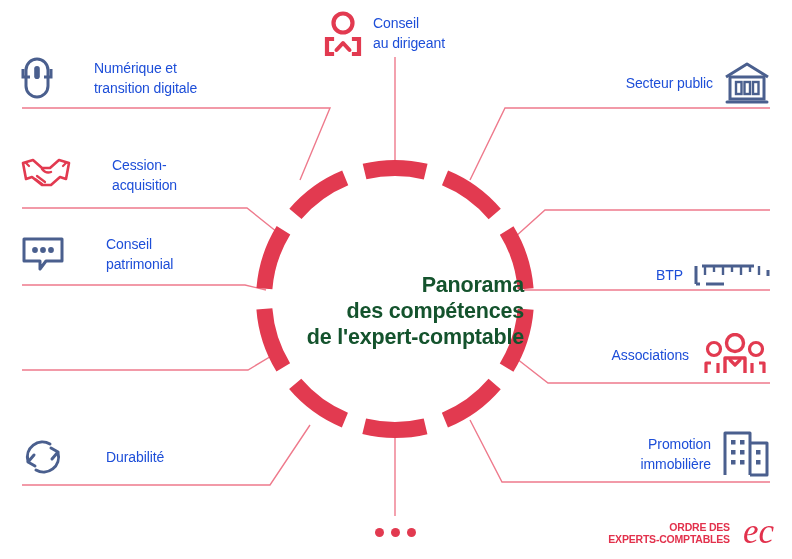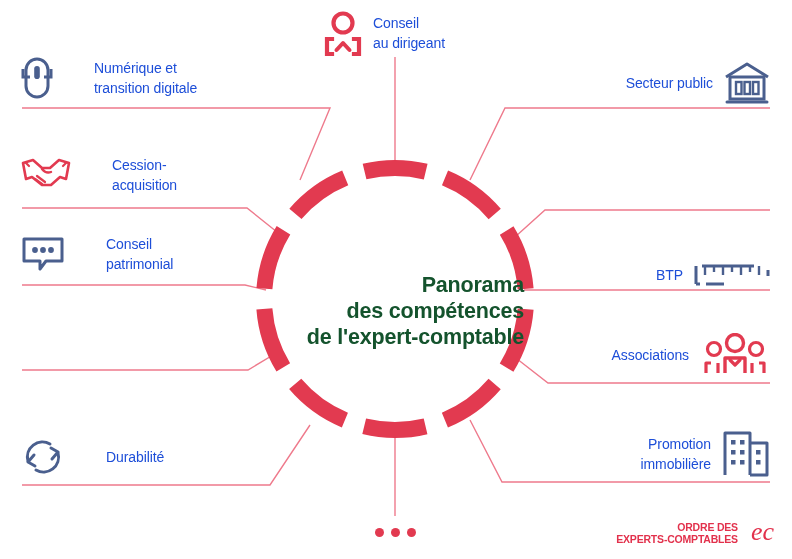--- a/index.html
+++ b/index.html
@@ -116,21 +116,21 @@
     color: #E2314C;
     font-weight: bold;
     font-size: 10.5px;
     line-height: 11.5px;
     letter-spacing: -0.2px;
   }
   #logo .logo-mark {
     color: #E2314C;
     font-family: "Liberation Serif", serif;
     font-style: italic;
-    font-size: 26px;
+    font-size: 35px;
     line-height: 26px;
     margin-left: 1px;
   }
 </style>
 </head>
 <body>
 
 <div id="infographic">
 
   <svg id="wiring" viewBox="0 0 792 559">

